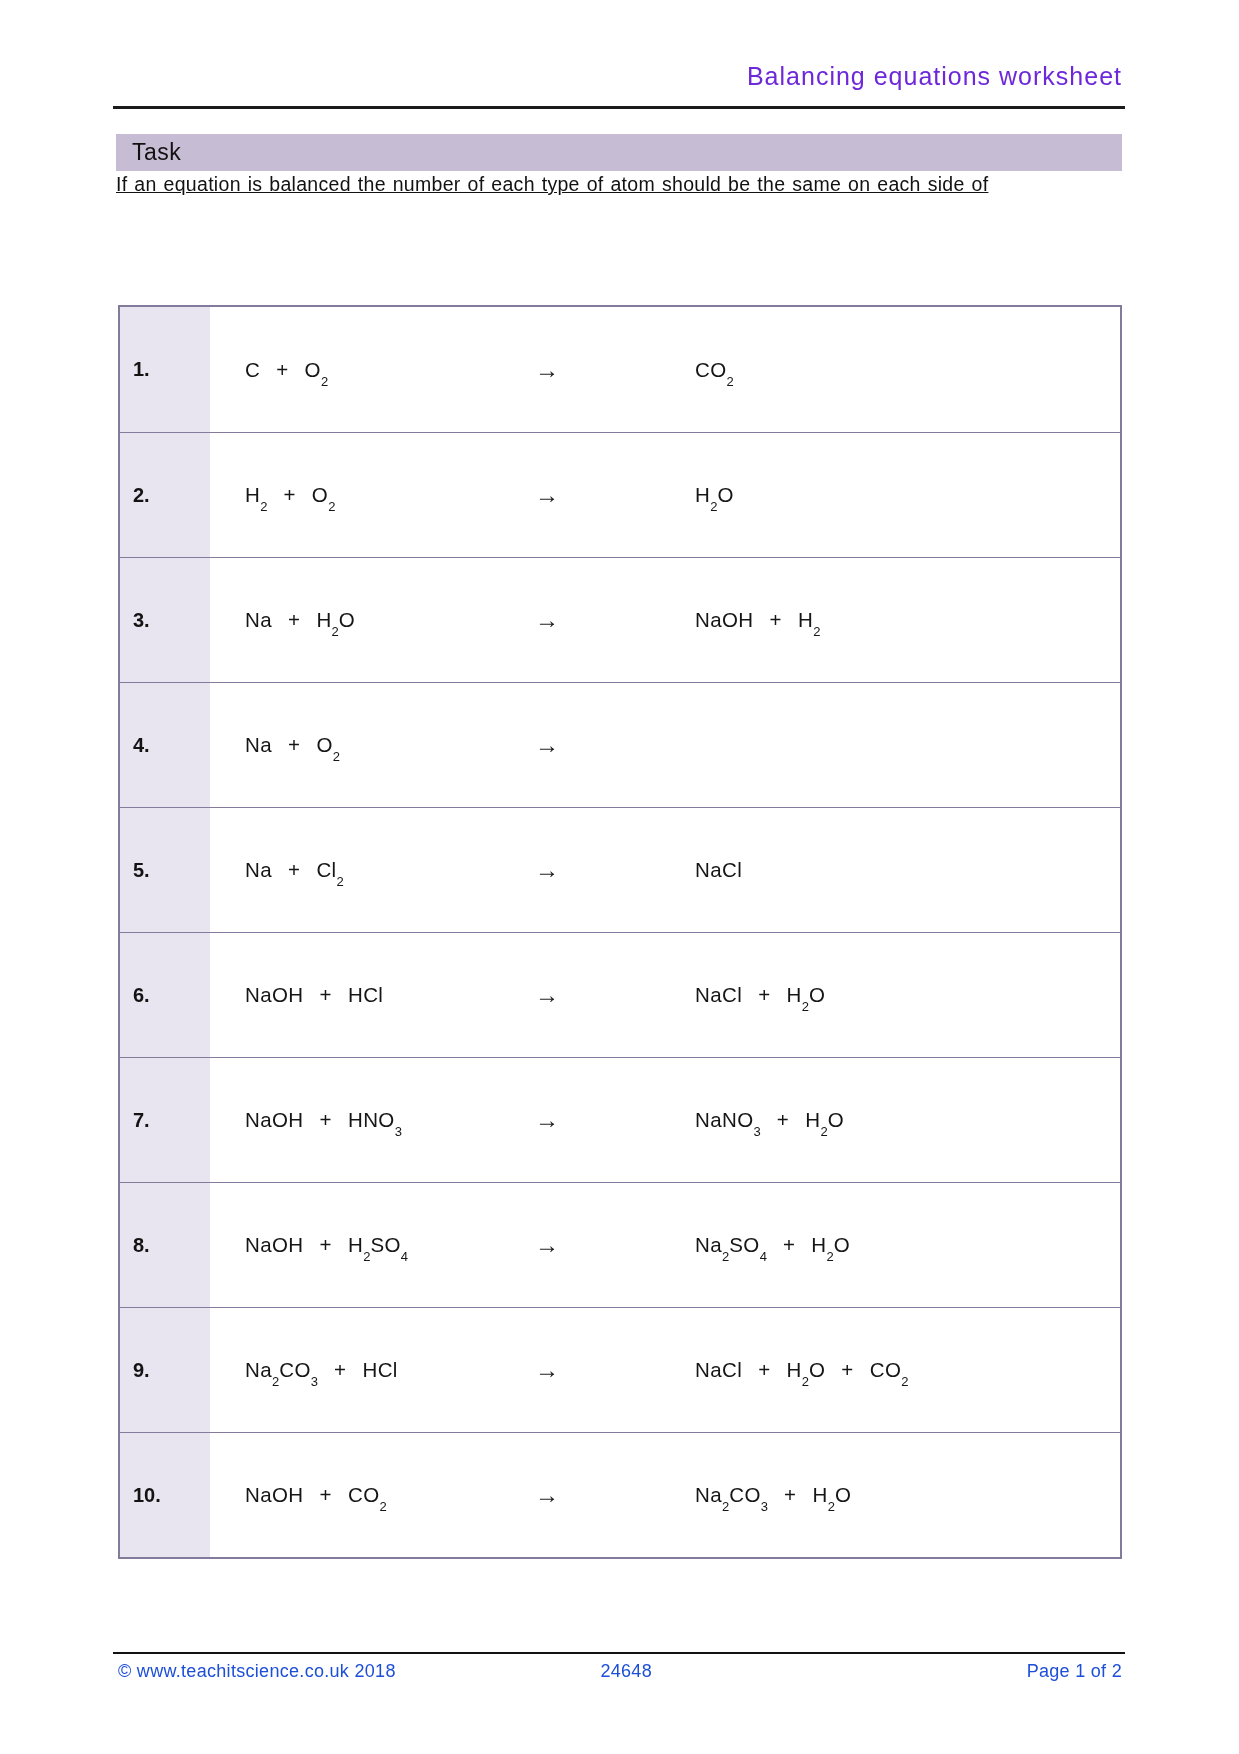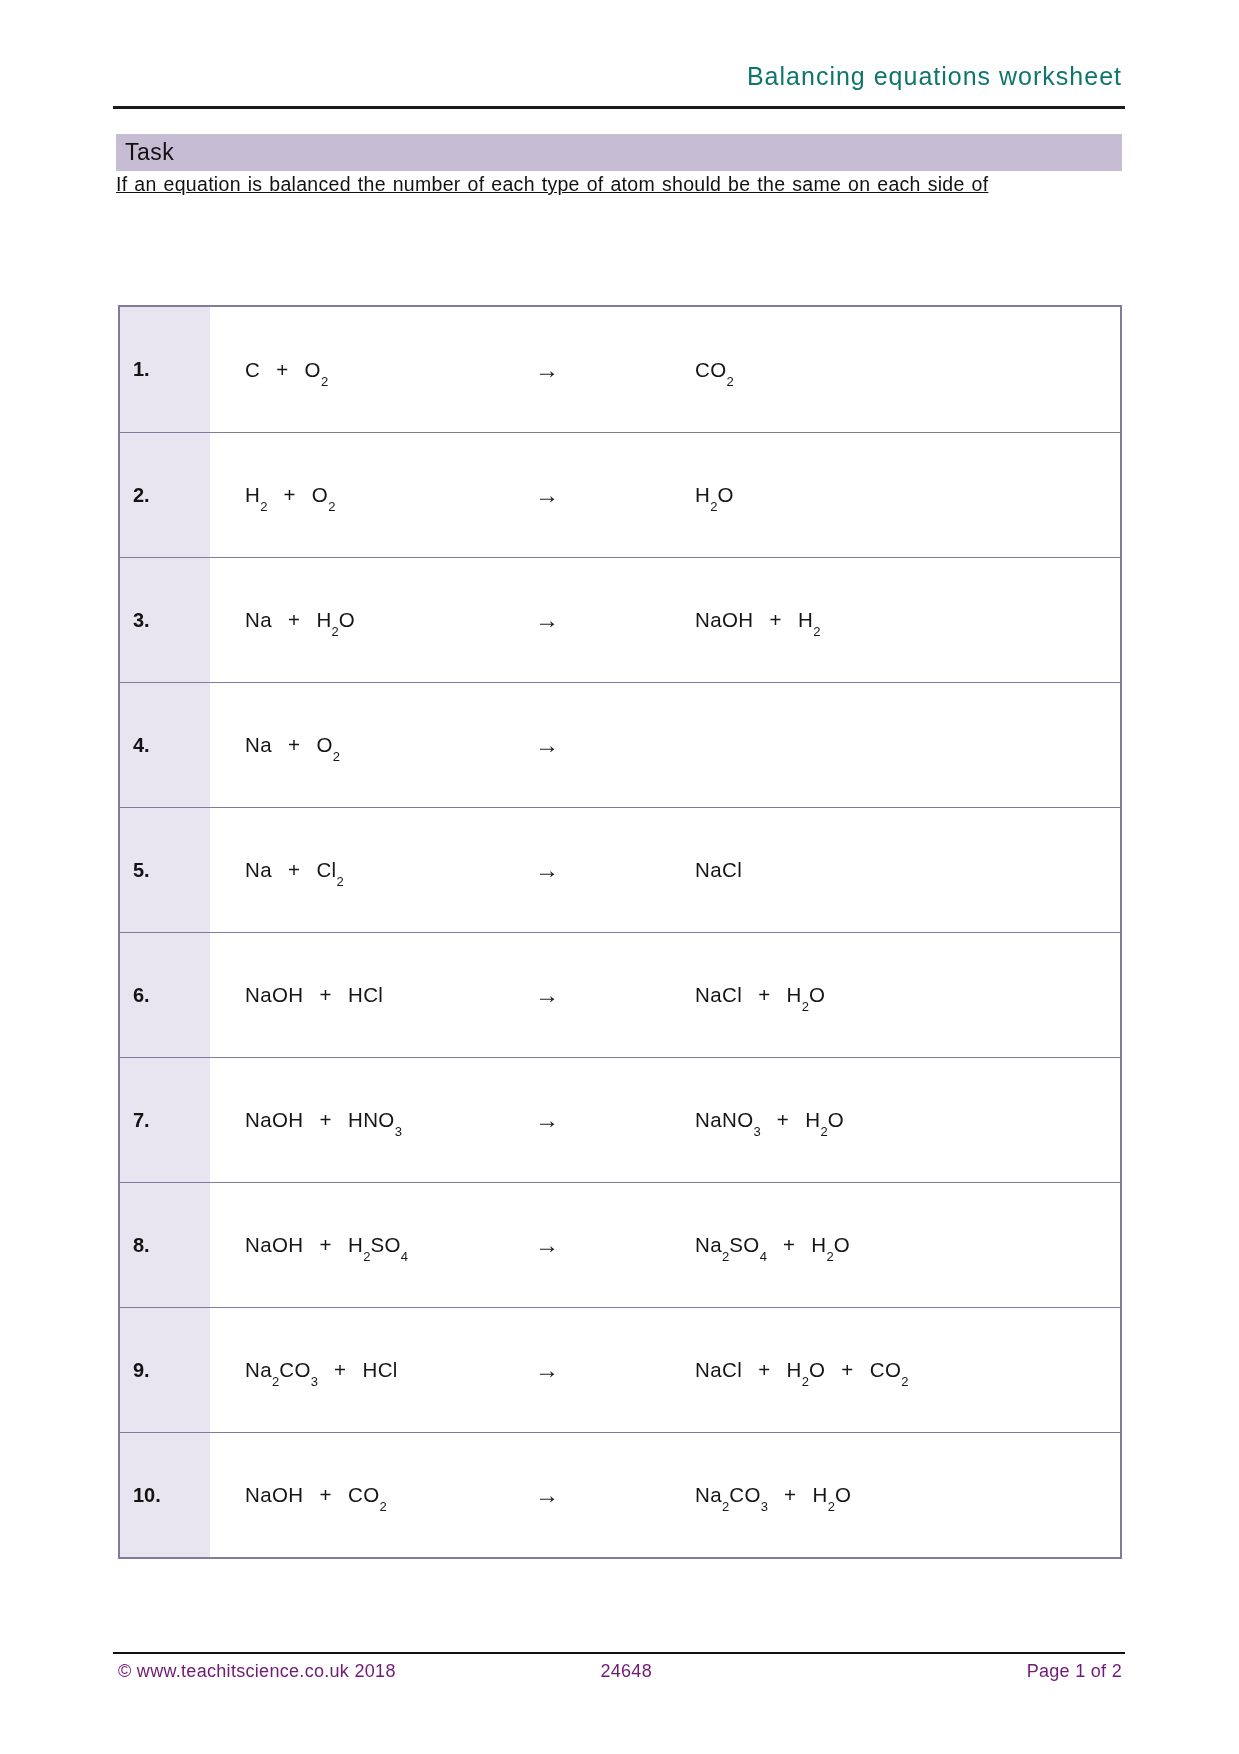--- a/index.html
+++ b/index.html
@@ -4,32 +4,32 @@
 <style>
   html,body{margin:0;padding:0;}
   body{
     width:1239px;height:1754px;position:relative;background:#ffffff;
     font-family:"Liberation Sans", sans-serif;color:#161616;
     -webkit-font-smoothing:antialiased;
   }
   
   .page-title{
     position:absolute;top:62px;right:117px;
-    font-size:25px;letter-spacing:1px;color:#0f766e;white-space:nowrap;
+    font-size:25px;letter-spacing:1px;color:#6d28d9;white-space:nowrap;
   }
   .header-rule{
     position:absolute;left:113px;top:106px;width:1012px;height:3px;background:#1b1b1b;
   }
   
   .task-bar{
     position:absolute;left:116px;top:134px;width:1006px;height:37px;
     background:var(--task-bar,#c6bdd4);
     display:flex;align-items:center;
   }
-  .task-bar span{font-size:23px;letter-spacing:.5px;padding-left:9px;color:#121212;}
+  .task-bar span{font-size:23px;letter-spacing:.5px;padding-left:16px;color:#121212;}
   
   .instructions{
     position:absolute;left:116px;top:172px;width:1000px;
     font-size:19.5px;line-height:25px;letter-spacing:.3px;word-spacing:1.2px;color:#121212;text-decoration:underline;
   }
   
   .eq-table{
     position:absolute;left:118px;top:305px;width:1004px;
     border:2px solid var(--table-border,#847b9c);
     box-sizing:border-box;background:#fff;
@@ -51,21 +51,21 @@
   .term sub{
     font-size:13px;line-height:0;position:relative;top:4px;letter-spacing:0;
   }
   .plus{margin:0 16px;}
   
   .footer-rule{
     position:absolute;left:113px;top:1652px;width:1012px;height:2px;background:#111;
   }
   .page-footer{
     position:absolute;left:118px;top:1661px;width:1004px;height:24px;
-    font-size:18px;letter-spacing:.3px;color:#701a75;
+    font-size:18px;letter-spacing:.3px;color:#1d4ed8;
   }
   .f-left{position:absolute;left:0;top:0;}
   .f-center{position:absolute;left:50%;top:0;transform:translateX(-38%);}
   .f-right{position:absolute;right:0;top:0;margin-left:8px;}
 </style>
 </head>
 <body>
 
 <div>
 

